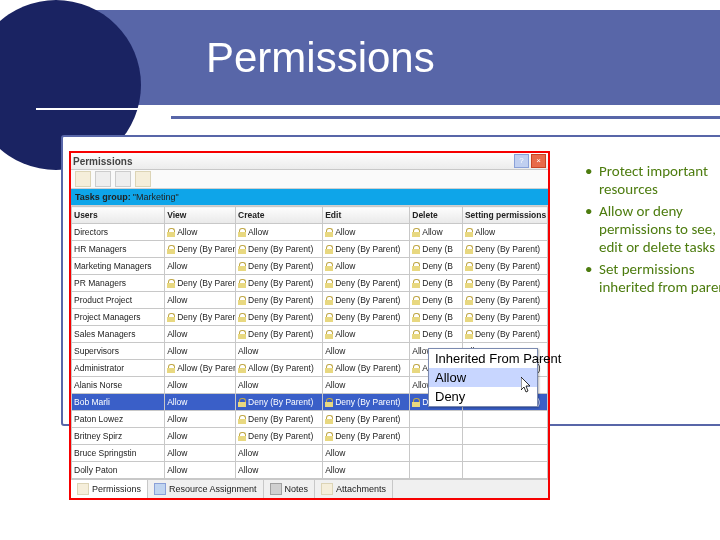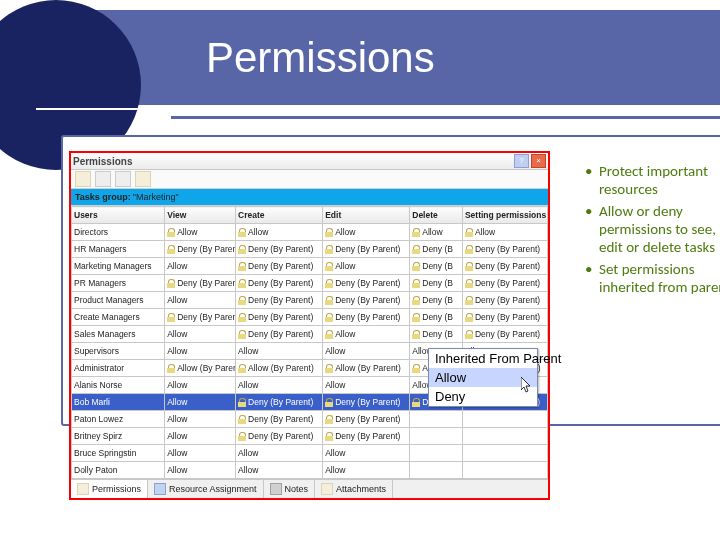--- a/index.html
+++ b/index.html
@@ -348,21 +348,21 @@
                 </div>
               </td>
               <td>
                 <div class="cell-flex">
                   <span class="lock"></span>
                   <span>Deny (By Parent)</span>
                 </div>
               </td>
             </tr>
             <tr>
-              <td class="first">Product Managers</td>
+              <td class="first">Product Project</td>
               <td>
                 <div class="cell-flex">
                   <span>Allow</span>
                 </div>
               </td>
               <td>
                 <div class="cell-flex">
                   <span class="lock"></span>
                   <span>Deny (By Parent)</span>
                 </div>
@@ -380,21 +380,21 @@
                 </div>
               </td>
               <td>
                 <div class="cell-flex">
                   <span class="lock"></span>
                   <span>Deny (By Parent)</span>
                 </div>
               </td>
             </tr>
             <tr>
-              <td class="first">Create Managers</td>
+              <td class="first">Project Managers</td>
               <td>
                 <div class="cell-flex">
                   <span class="lock"></span>
                   <span>Deny (By Parent)</span>
                 </div>
               </td>
               <td>
                 <div class="cell-flex">
                   <span class="lock"></span>
                   <span>Deny (By Parent)</span>

